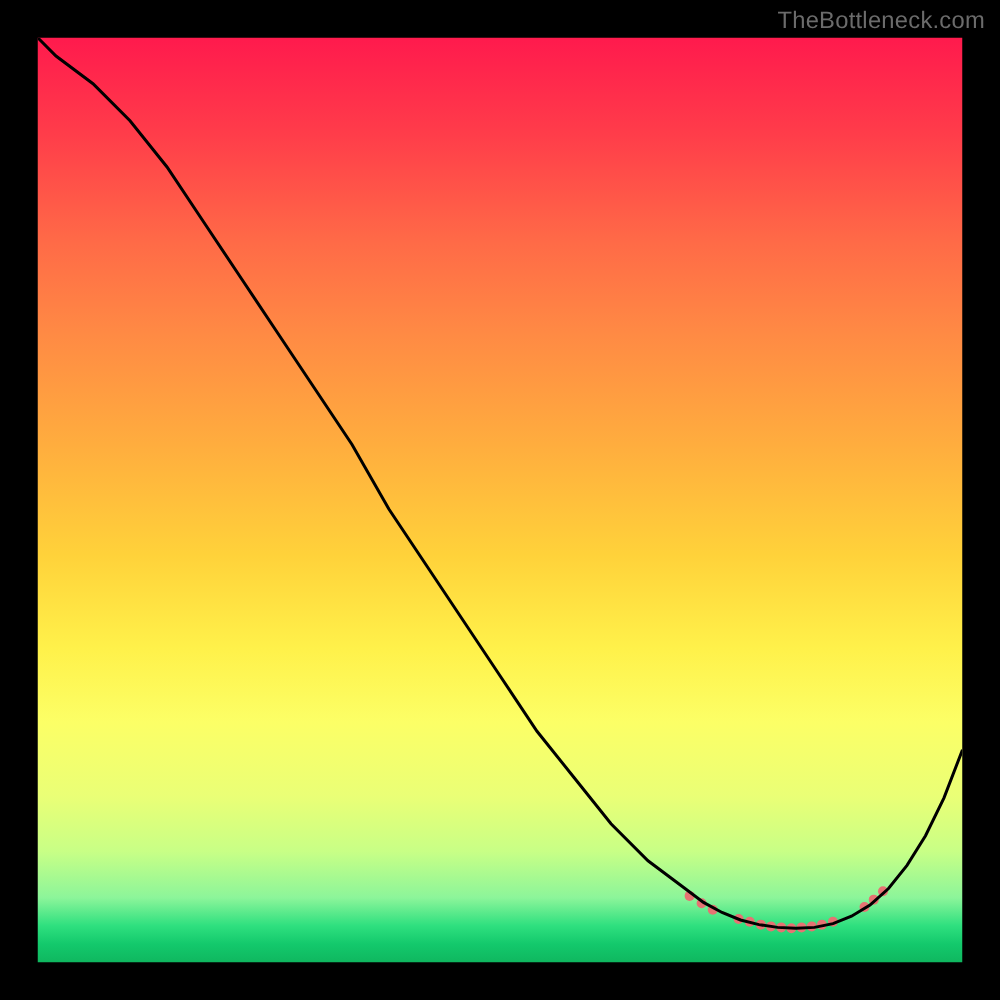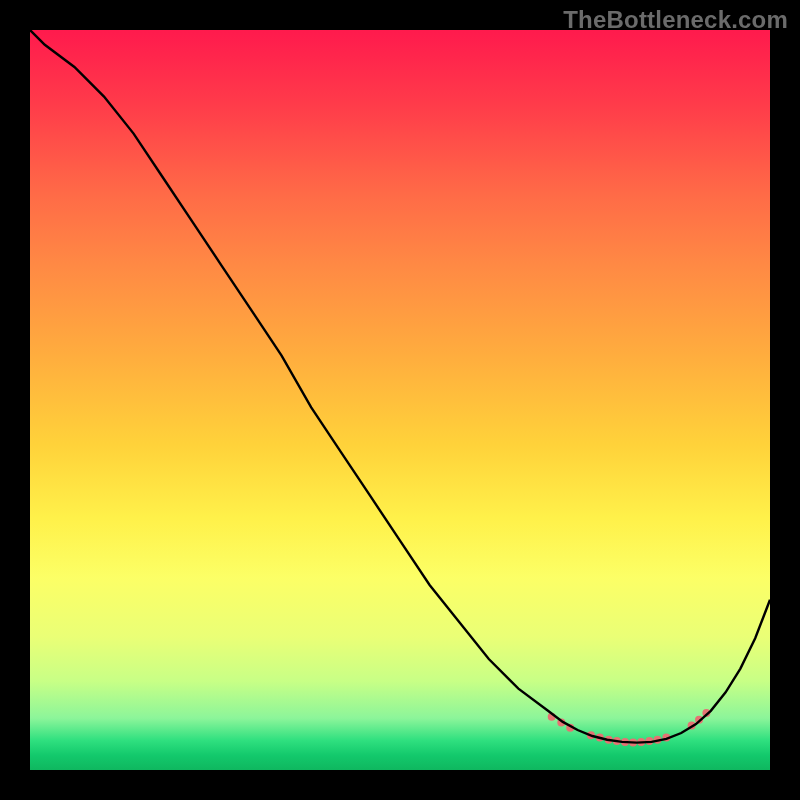--- a/index.html
+++ b/index.html
@@ -47,22 +47,22 @@
   }
   .curve {
     position: absolute;
     inset: 0;
   }
   .watermark {
     position: absolute;
     top: 6px;
     right: 12px;
     color: #6b6b6b;
-    font-size: 24px;
-    font-weight: 700;
+    font-size: 19px;
+    font-weight: 400;
     letter-spacing: 0.2px;
     user-select: none;
     text-align: center;
   }
 </style>
 </head>
 <body>
 
 <div class="frame">
   <div class="plot">

